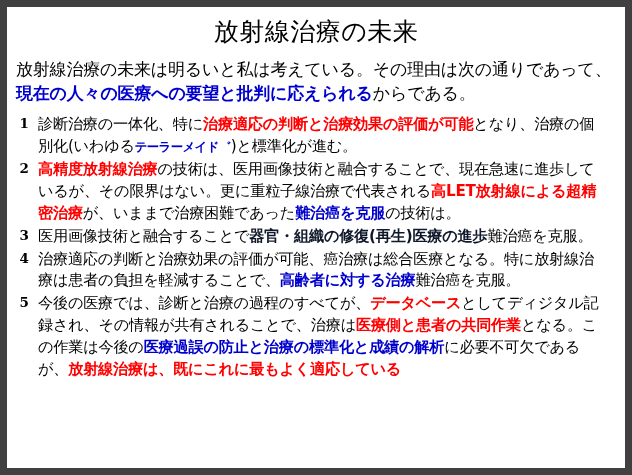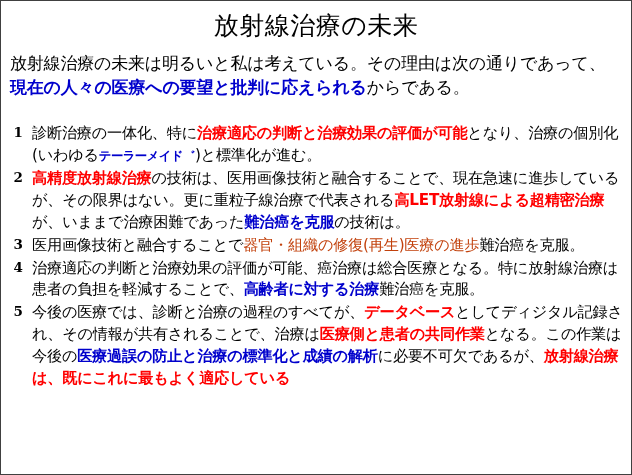--- a/index.html
+++ b/index.html
@@ -5,21 +5,21 @@
   html, body {
     margin: 0;
     padding: 0;
     background: #ffffff;
   }
   #slide {
     position: relative;
     width: 632px;
     height: 475px;
     box-sizing: border-box;
-    border: 1px solid #404040;
+    border: 7px solid #404040;
     background: #ffffff;
     font-family: "DejaVu Sans", sans-serif;
     overflow: hidden;
   }
   #slide-title {
     text-align: center;
     font-size: 25px;
     line-height: 1.0;
     color: #000000;
     font-weight: normal;
@@ -30,22 +30,22 @@
   #intro {
     margin: 7px 0 0 0;
     padding: 0 9px 0 9px;
     font-size: 17px;
     line-height: 1.42;
     color: #000000;
     letter-spacing: -0.2px;
   }
   ol#points {
     list-style: none;
-    margin: 24px 0 0 0;
-    padding: 0 6px 0 9px;
+    margin: 9px 0 0 0;
+    padding: 0 21px 0 9px;
     counter-reset: pt;
   }
   ol#points > li {
     position: relative;
     counter-increment: pt;
     padding-left: 22px;
     margin-bottom: 1px;
     font-size: 15.2px;
     line-height: 1.44;
     color: #000000;
@@ -60,21 +60,21 @@
     text-align: center;
     font-family: "DejaVu Serif", serif;
     font-weight: bold;
     font-size: 13.5px;
     color: #000000;
   }
   .seg { white-space: pre-wrap; }
   .c-black { color: #000000; }
   .c-red   { color: #ff0000; font-weight: bold; }
   .c-blue  { color: #0000cc; font-weight: bold; }
-  .c-green { color: #c2410c; font-weight: normal; }
+  .c-green { color: #0f172a; font-weight: bold; }
   .c-blue-narrow {
     color: #0000cc;
     font-weight: bold;
     font-size: 12.4px;
     letter-spacing: -0.6px;
   }
 </style>
 </head>
 <body>
 

